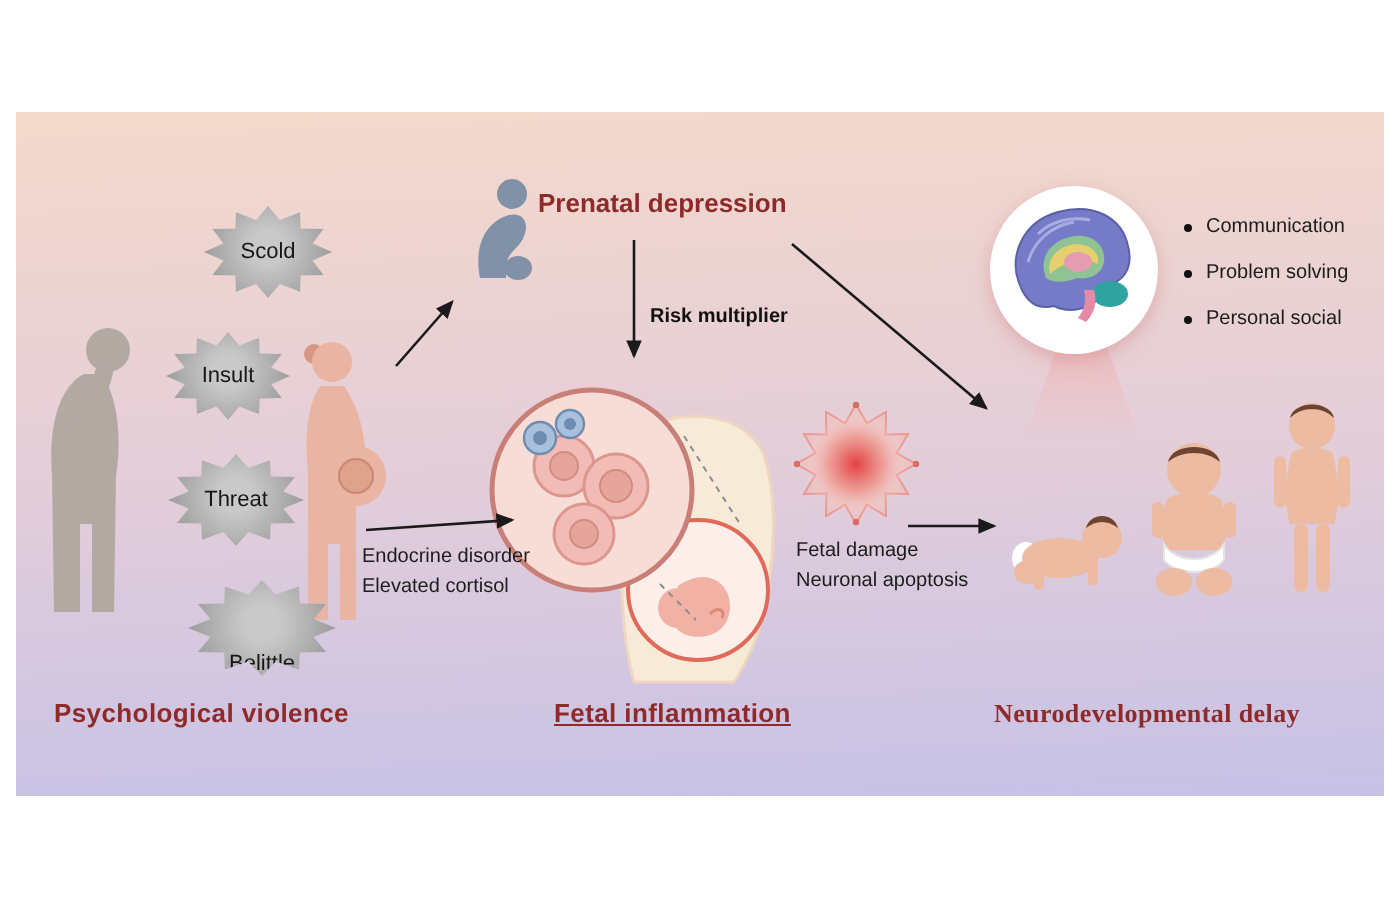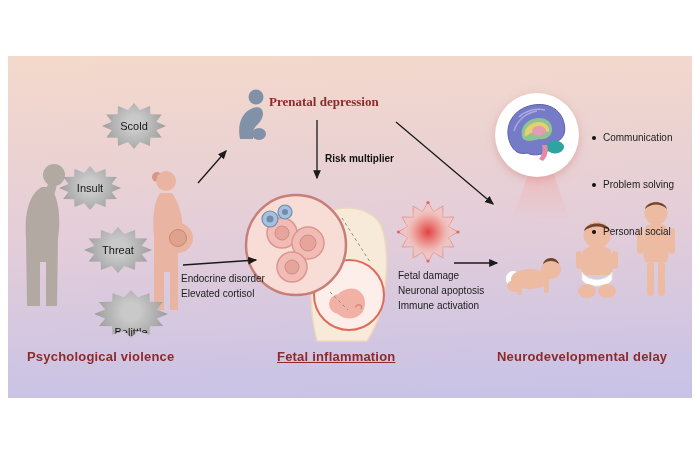--- a/index.html
+++ b/index.html
@@ -13,30 +13,30 @@
   .abs{position:absolute;}
   #panel{
     left:8px;top:56px;width:684px;height:342px;
     background:linear-gradient(178deg,var(--g1) 0%,var(--g2) 52%,var(--g3) 100%);
     z-index:0;
   }
   .section-title{
     font-weight:bold;font-size:13px;color:var(--title);
     text-align:left;z-index:5;letter-spacing:.2px;
   }
-  .subtitle{font-weight:bold;font-size:13px;color:var(--title);z-index:5;font-family:Liberation Serif, serif;}
+  .subtitle{font-weight:bold;font-size:13px;color:var(--title);z-index:5;}
   .small-text{font-size:10px;color:#1c1c1c;line-height:15px;z-index:5;}
   .risk{font-size:10px;font-weight:bold;color:#111;z-index:5;margin-top:16px;}
   .burst{
     clip-path:polygon(100% 50%,84.8% 59.3%,93.3% 75%,75.5% 75.5%,75% 93.3%,59.3% 84.8%,50% 100%,40.7% 84.8%,25% 93.3%,24.5% 75.5%,6.7% 75%,15.2% 59.3%,0% 50%,15.2% 40.7%,6.7% 25%,24.5% 24.5%,25% 6.7%,40.7% 15.2%,50% 0%,59.3% 15.2%,75% 6.7%,75.5% 24.5%,93.3% 25%,84.8% 40.7%);
     background:radial-gradient(circle at 50% 45%,#c9c9c9 20%,#9e9e9e 78%);
     display:flex;align-items:center;justify-content:center;
     font-weight:normal;font-size:11px;color:#161616;z-index:3;
   }
-  .bullet-item{display:flex;align-items:center;height:23px;font-size:10px;color:#1c1c1c;z-index:5;margin-top:24px;}
+  .bullet-item{display:flex;align-items:center;height:23px;font-size:10px;color:#1c1c1c;z-index:5;}
   .bullet-dot{width:4px;height:4px;border-radius:50%;background:#111;margin-right:7px;flex:0 0 auto;}
   #brain-circle{
     left:495px;top:93px;width:84px;height:84px;border-radius:50%;
     background:#ffffff;box-shadow:0 3px 9px rgba(215,140,140,.55);z-index:3;
   }
   #beam{
     left:512px;top:168px;width:58px;height:52px;z-index:1;
     clip-path:polygon(32% 0,68% 0,100% 100%,0 100%);
     background:linear-gradient(rgba(242,170,170,.55),rgba(242,170,170,0));
   }
@@ -58,21 +58,21 @@
     <svg width="66" height="150" viewBox="0 0 66 150">
       <circle cx="40" cy="15" r="11" fill="#b3a9a3"></circle>
       <path d="M28,27 C16,33 10,52 12,78 L13,146 L26,146 L26,102 L32,102 L32,146 L43,146 L44,78 C48,52 42,32 36,27 Z" fill="#b3a9a3"></path>
       <path d="M20,48 C30,44 36,36 38,26" stroke="#b3a9a3" stroke-width="9" stroke-linecap="round" fill="none"></path>
     </svg>
   </div>
 
   <div class="abs burst" style="left:102px;top:103px;width:64px;height:46px;">
     <span>Scold</span>
   </div>
-  <div class="abs burst" style="left:59px;top:166px;width:62px;height:44px;align-items:center;">
+  <div class="abs burst" style="left:83px;top:166px;width:62px;height:44px;align-items:center;">
     <span>Insult</span>
   </div>
   <div class="abs burst" style="left:84px;top:227px;width:68px;height:46px;">
     <span>Threat</span>
   </div>
   <div class="abs burst" style="left:94px;top:290px;width:74px;height:48px;align-items:flex-end;">
     <span>Belittle</span>
   </div>
 
   <div class="abs shape" style="left:140px;top:168px;width:56px;height:148px;">
@@ -143,21 +143,20 @@
   </div>
 
   <div class="abs small-text" style="left:181px;top:271px;">
     <div>Endocrine disorder</div>
     <div>Elevated cortisol</div>
   </div>
 
   <div class="abs small-text" style="left:398px;top:268px;">
     <div>Fetal damage</div>
     <div>Neuronal apoptosis</div>
-    <div>Immune activation</div>
   </div>
 
   <div class="abs section-title" style="left:277px;top:349px;width:160px;text-decoration:underline;">Fetal inflammation</div>
 
   <div id="brain-circle" class="abs">
     <svg width="84" height="84" viewBox="0 0 84 84">
       <path d="M16,52 C8,36 16,18 34,13 C52,8 66,16 69,30 C72,42 66,48 58,50 C54,62 40,64 32,60 C24,62 19,58 16,52 Z" fill="#767bc8" stroke="#5c60a8" stroke-width="1"></path>
       <path d="M24,24 C30,18 40,15 50,17" stroke="#a9ace0" stroke-width="1.5" fill="none"></path>
       <path d="M19,38 C22,28 30,20 42,18" stroke="#a9ace0" stroke-width="1.5" fill="none"></path>
       <path d="M28,46 C24,36 30,27 42,25 C52,24 58,30 57,38 C56,44 50,47 44,46 C38,48 32,49 28,46 Z" fill="#8fc394"></path>
@@ -213,21 +212,21 @@
       <circle cx="24" cy="13" r="11.5" fill="#edbaa2"></circle>
       <path d="M13,9 C15,0 33,0 35,9 C29,3 19,3 13,9 Z" fill="#6b4130"></path>
       <path d="M14,26 C10,40 10,52 13,62 L35,62 C38,52 38,40 34,26 C27,23 21,23 14,26 Z" fill="#edbaa2"></path>
       <rect x="5" y="28" width="6" height="26" rx="3" fill="#edbaa2"></rect>
       <rect x="37" y="28" width="6" height="26" rx="3" fill="#edbaa2"></rect>
       <rect x="15" y="62" width="7" height="34" rx="3.5" fill="#edbaa2"></rect>
       <rect x="26" y="62" width="7" height="34" rx="3.5" fill="#edbaa2"></rect>
     </svg>
   </div>
 
-  <div class="abs section-title" style="left:497px;top:349px;width:200px;">Neurodevelopmental delay</div>
+  <div class="abs section-title" style="left:497px;top:349px;width:200px;font-family:Liberation Serif, serif;">Neurodevelopmental delay</div>
 
   <svg id="arrows" class="abs" width="700" height="460" viewBox="0 0 700 460">
     <defs>
       <marker id="arw" markerWidth="8" markerHeight="8" refX="6" refY="3" orient="auto">
         <path d="M0,0 L7,3 L0,6 Z" fill="#1a1a1a"></path>
       </marker>
     </defs>
     <line x1="198" y1="183" x2="226" y2="151" stroke="#1a1a1a" stroke-width="1.3" marker-end="url(#arw)"></line>
     <line x1="317" y1="120" x2="317" y2="178" stroke="#1a1a1a" stroke-width="1.3" marker-end="url(#arw)"></line>
     <line x1="396" y1="122" x2="493" y2="204" stroke="#1a1a1a" stroke-width="1.3" marker-end="url(#arw)"></line>

